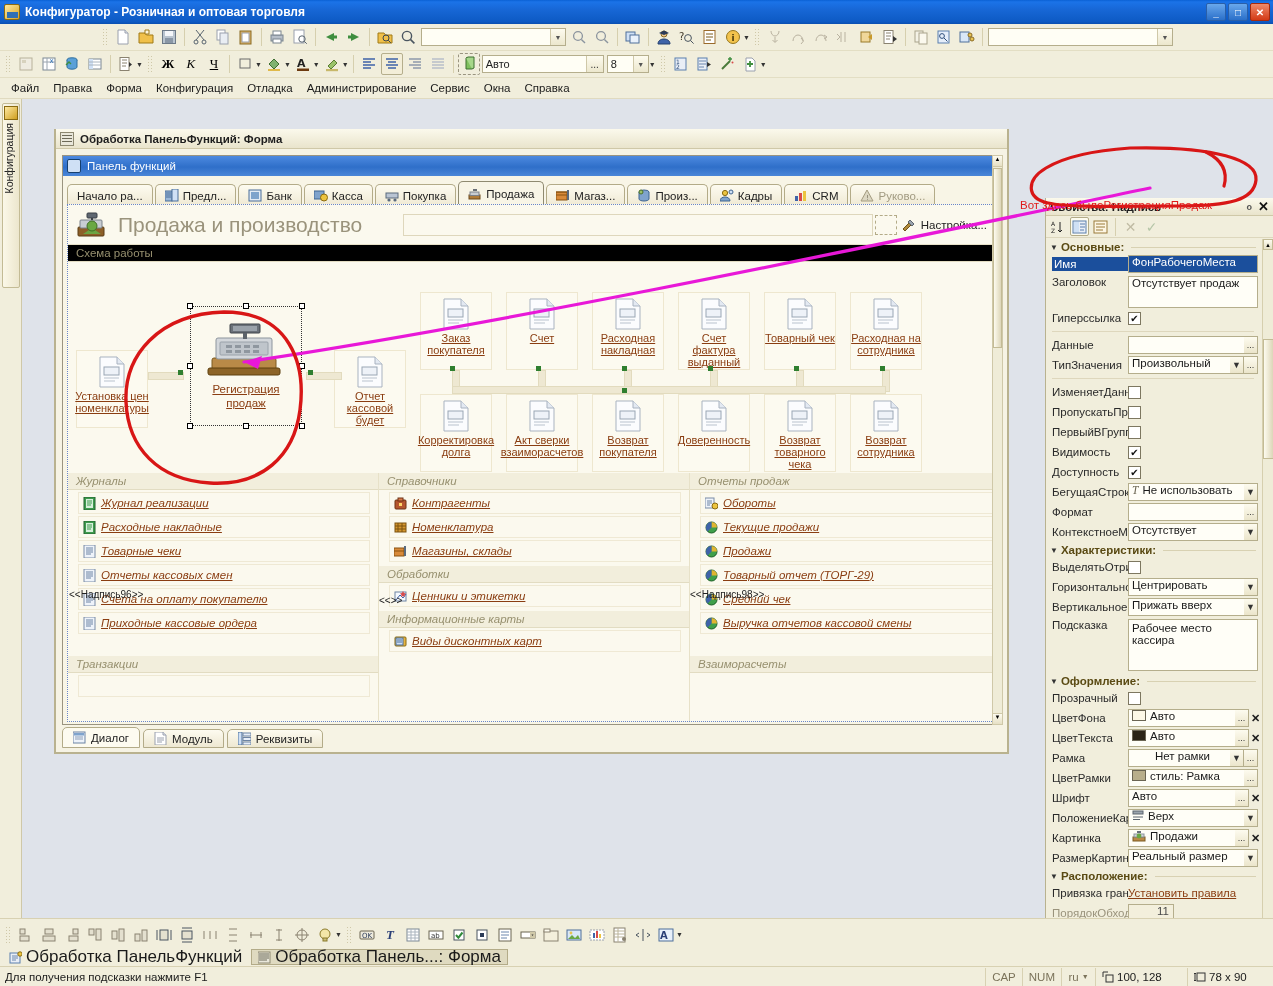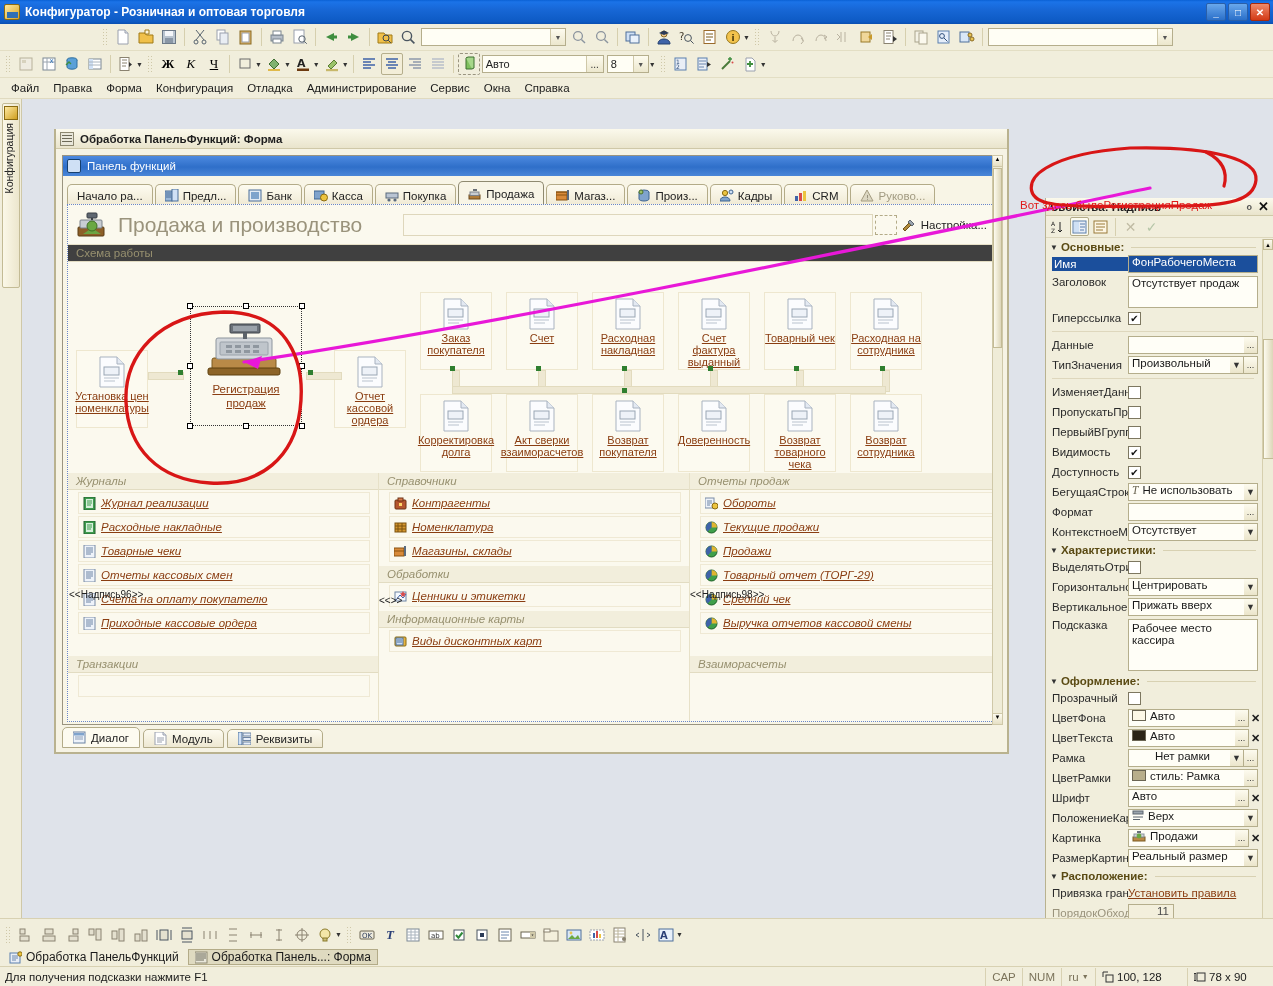--- a/index.html
+++ b/index.html
@@ -101,21 +101,21 @@
   #formbody{position:absolute;left:4px;top:48px;width:933px;height:518px;background:#fbf9ee;border:1px dotted #6a86c8;overflow:hidden;}
 
   #fhead{height:40px;display:flex;align-items:center;padding-left:8px;border-bottom:1px solid #e7e1c8;}
   #fhead .bigico{width:32px;height:28px;margin-right:10px;}
   #fhead .htitle{font-size:21px;color:#9a937c;}
   #fhead .hspacer{flex:1;}
   #fhead .hbox{width:470px;height:22px;border:1px solid #ded7bc;background:#fbf9ee;margin-right:2px;}
   #fhead .hdots{width:22px;height:20px;border:1px dashed #b3ab88;margin-right:4px;}
   #fhead .hsetup{display:flex;align-items:center;gap:4px;font-size:11.5px;color:#222;margin-right:12px;}
 
-  .grpbar{height:17px;background:#404040;border-bottom:1px solid #e2dcc2;padding-left:8px;font-size:11.5px;color:#97906f;display:flex;align-items:center;}
+  .grpbar{height:17px;background:#000000;border-bottom:1px solid #e2dcc2;padding-left:8px;font-size:11.5px;color:#97906f;display:flex;align-items:center;}
 
   
   #scheme{position:relative;height:250px;background:#fbf9ee;}
   .node{position:absolute;width:72px;height:78px;border:1px solid #eee7cf;background:#fcfaf0;
     display:flex;flex-direction:column;align-items:center;padding-top:5px;}
   .node .docico{width:28px;height:32px;}
   .node .lbl{margin-top:2px;font-size:11px;color:#8a3d11;text-align:center;line-height:12px;}
   .node .lbl u{text-decoration:underline;}
   .connv{position:absolute;width:8px;background:#eee8d2;border:1px solid #e2dbbe;}
   .connh{position:absolute;height:8px;background:#eee8d2;border:1px solid #e2dbbe;}
@@ -173,21 +173,21 @@
   #phint{position:absolute;left:2px;right:13px;bottom:56px;height:42px;border:1px solid #b5ae8c;background:#fbf8e6;
     font-size:11px;color:#1a1a1a;padding:2px 4px;line-height:13px;overflow:hidden;}
 
   #propscroll{position:absolute;right:0;top:41px;width:11px;bottom:56px;background:#efecd7;border-left:1px solid #d6cfae;}
   #propscroll .sbtn{height:11px;background:linear-gradient(180deg,#fdfbef,#e6e0c5);border:1px solid #c3bb95;display:flex;align-items:center;justify-content:center;font-size:6px;}
   #propscroll .thumb{position:absolute;top:100px;left:0;width:11px;height:120px;background:linear-gradient(90deg,#fdfbef,#ddd6b8);border:1px solid #c3bb95;}
 
   
   #bottomtb{position:absolute;left:0;top:918px;width:1273px;height:32px;background:#f1eedc;border-top:1px solid #d8d1b2;display:flex;align-items:center;gap:1px;padding:0 2px;}
   #tasktabs{position:absolute;left:0;top:948px;width:1273px;height:18px;background:#f1eedc;display:flex;align-items:center;gap:2px;padding-left:2px;}
-  .ttab{height:16px;padding:0 6px;display:flex;align-items:center;gap:4px;font-size:12px;color:#1a1a1a;border:1px solid transparent;}
+  .ttab{height:16px;padding:0 6px;display:flex;align-items:center;gap:4px;font-size:17px;color:#1a1a1a;border:1px solid transparent;}
   .ttab.active{background:#dfdac0;border:1px solid #b3ab88;}
   .ttab .ti{width:13px;height:13px;}
   #statusbar{position:absolute;left:0;top:966px;width:1273px;height:20px;background:#f1eedc;border-top:1px solid #d8d1b2;display:flex;align-items:center;font-size:11.5px;color:#1a1a1a;}
   #statusbar .stext{flex:1;padding-left:5px;}
   .spane{height:18px;min-width:34px;padding:0 6px;border-left:1px solid #d8d1b2;display:flex;align-items:center;justify-content:center;color:#7b735a;}
   .spane.dark{color:#1a1a1a;}
 
   
   #annot{position:absolute;left:0;top:0;width:1273px;height:986px;pointer-events:none;}
   .redtext{position:absolute;font-size:11.5px;color:#e01b1b;white-space:nowrap;}
@@ -699,21 +699,21 @@
               <span class="lbl"><u>Установка цен</u><br><u>номенклатуры</u></span>
             </div>
 
             <div class="node" style="left:266px;top:88px">
               <svg class="docico" viewBox="0 0 28 32">
                   <path d="M2 1h17l7 7v23H2z" fill="#fbfcfe" stroke="#a9b3c0"></path>
                   <path d="M19 1v7h7" fill="#e3e9f2" stroke="#a9b3c0"></path>
                   <rect x="6" y="11" width="15" height="8" fill="#eef2f8" stroke="#9aa6b4"></rect>
                   <path d="M6 22h15M6 25h11" stroke="#b9c2cd"></path>
                 </svg>
-              <span class="lbl"><u>Отчет</u><br><u>кассовой</u><br><u>ордера</u></span>
+              <span class="lbl"><u>Отчет</u><br><u>кассовой</u><br><u>будет</u></span>
             </div>
 
             <div class="connh" style="left:80px;top:110px;width:36px"></div>
             <div class="cdot" style="left:110px;top:108px"></div>
             <div class="connh" style="left:238px;top:110px;width:36px"></div>
             <div class="cdot" style="left:240px;top:108px"></div>
 
             <div style="position:absolute;left:122px;top:44px;width:112px;height:120px">
               <div style="position:absolute;inset:0;border:1px dotted #333;"></div>
               <svg style="position:absolute;left:14px;top:10px" width="84" height="62" viewBox="0 0 84 62">

